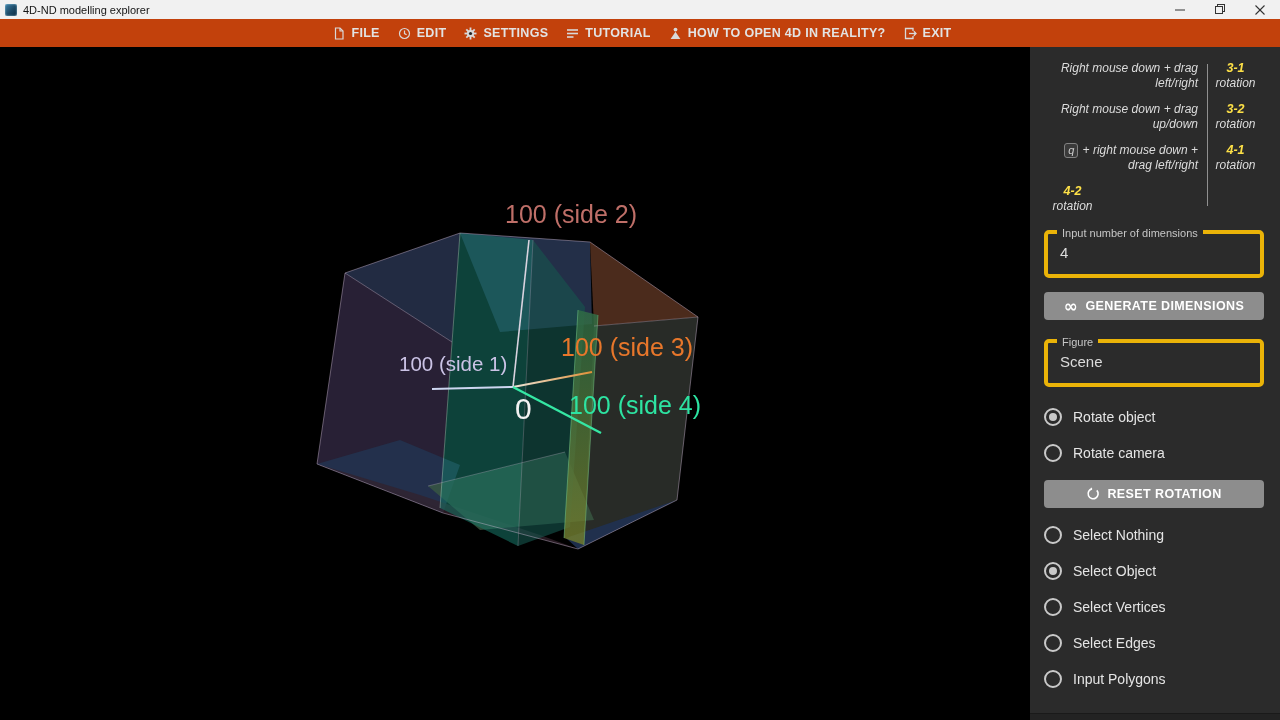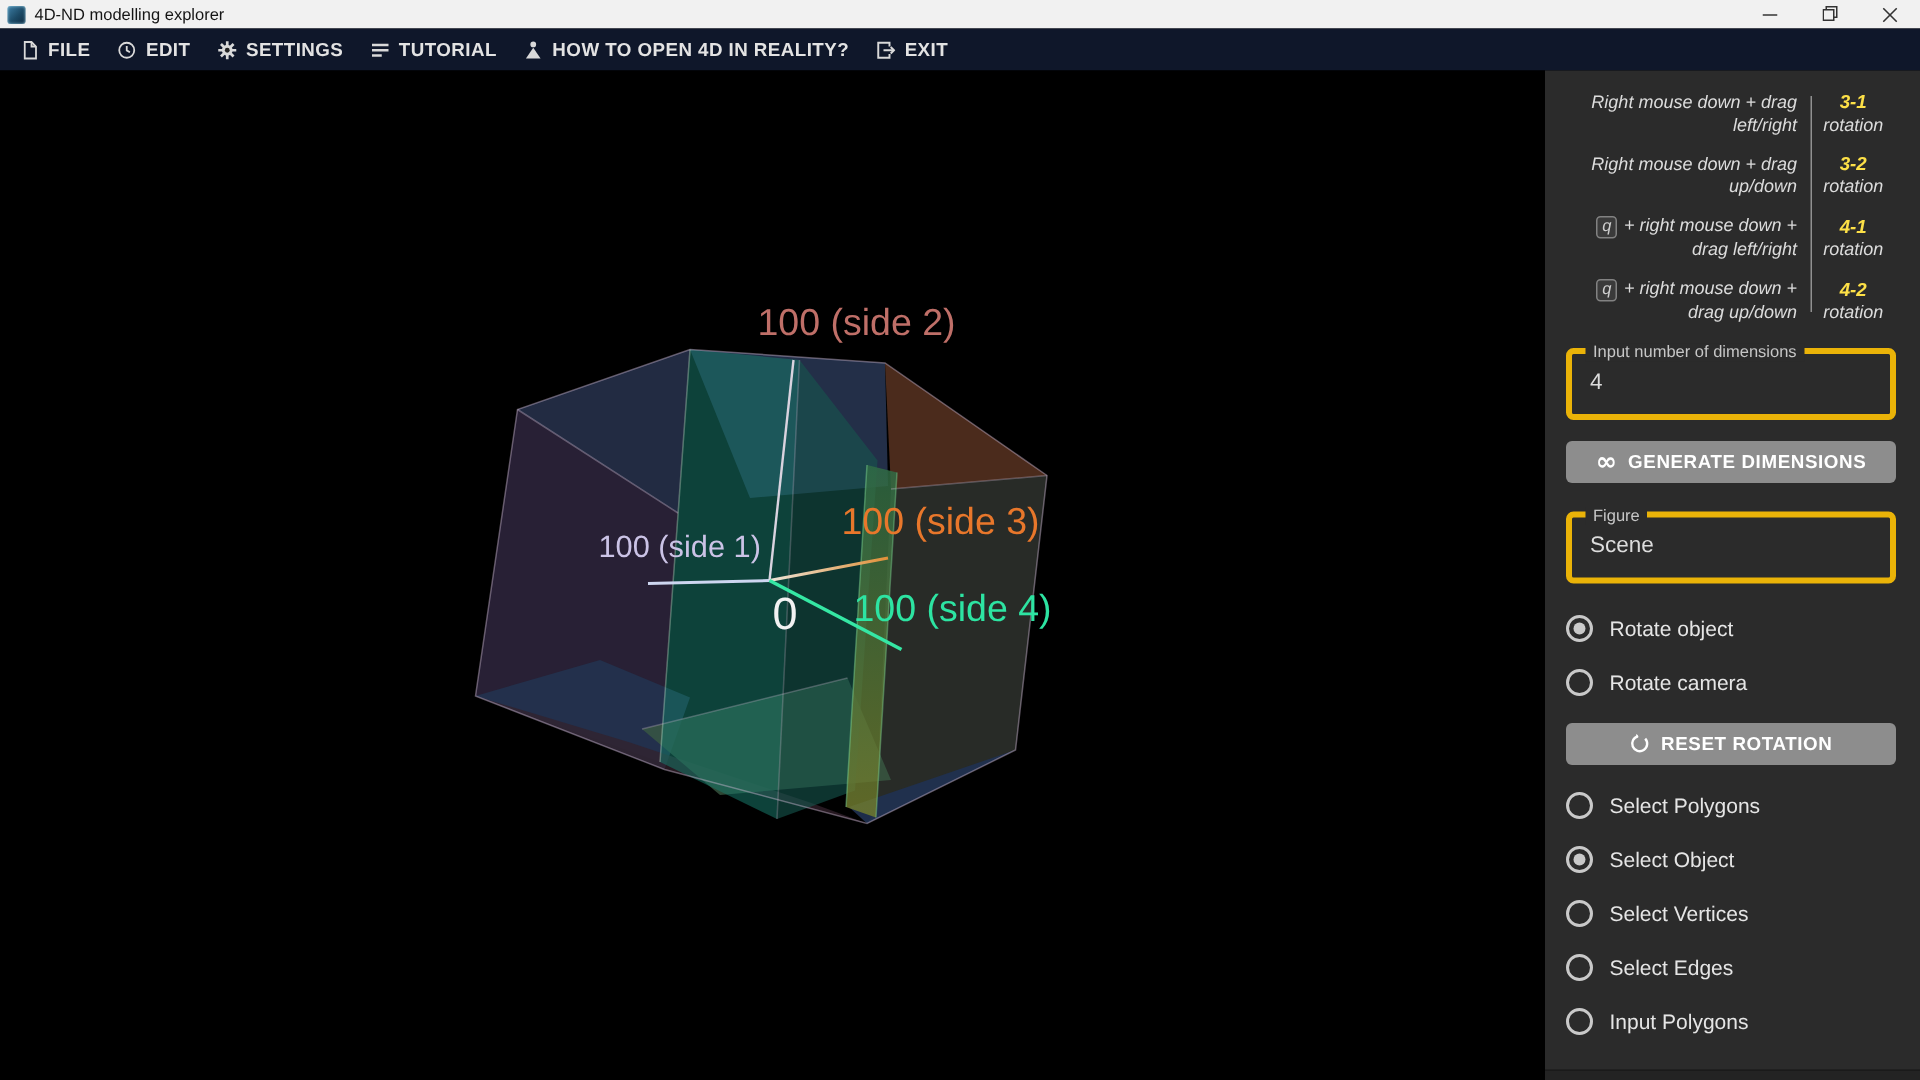--- a/index.html
+++ b/index.html
@@ -17,21 +17,21 @@
     width:12px;height:12px;margin-left:5px;border-radius:2px;
     background:linear-gradient(135deg,#3d7fa6 0%,#1c4a66 55%,#0e2a40 100%);
     box-shadow:inset 0 0 2px #9fd4e8;
   }
   .window-title{font-size:11px;color:#151515;margin-left:6px;}
   .win-controls{margin-left:auto;display:flex;height:100%;}
   .win-btn{width:40px;height:100%;display:flex;align-items:center;justify-content:center;color:#333;}
   .win-btn svg{display:block;}
   
   .menubar{
-    height:28px;background:#0f172a;display:flex;align-items:center;padding-left:5px;
+    height:28px;background:#c2410c;display:flex;align-items:center;padding-left:5px;justify-content:center;
   }
   .menu-item{
     display:flex;align-items:center;gap:6px;padding:0 9px;height:100%;
     color:#e3e3e3;font-size:12.5px;font-weight:bold;letter-spacing:.3px;cursor:default;
   }
   .menu-item svg{display:block;}
   
   .main{display:flex;height:673px;}
   .viewport{width:1030px;height:673px;background:#000;position:relative;}
   .viewport svg{display:block;}
@@ -247,21 +247,20 @@
         </div>
       </div>
       <div class="help-row">
         <div class="help-action"><span class="kbd">q</span><span> + right mouse down + drag left/right</span></div>
         <div class="help-result">
           <div class="help-num">4-1</div>
           <div class="help-word">rotation</div>
         </div>
       </div>
       <div class="help-row">
-        <div class="help-action"><span class="kbd">q</span><span> + right mouse down + drag up/down</span></div>
         <div class="help-result">
           <div class="help-num">4-2</div>
           <div class="help-word">rotation</div>
         </div>
       </div>
     </div>
 
     <div class="field">
       <div class="field-label">Input number of dimensions</div>
       <input type="text" value="4" style="">
@@ -298,21 +297,21 @@
         <path d="M5.0,0.2 L6.4,2.0 L4.4,3.2 z" fill="#fff"></path>
       </svg>
       <span>RESET ROTATION</span>
     </button>
 
     <div class="radio-group mt9">
       <div class="radio-row">
         <div class="radio-circle">
             <div class="radio-dot"></div>
           </div>
-        <div class="radio-label">Select Polygons</div>
+        <div class="radio-label">Select Nothing</div>
       </div>
       <div class="radio-row selected">
         <div class="radio-circle">
             <div class="radio-dot"></div>
           </div>
         <div class="radio-label">Select Object</div>
       </div>
       <div class="radio-row">
         <div class="radio-circle">
             <div class="radio-dot"></div>

